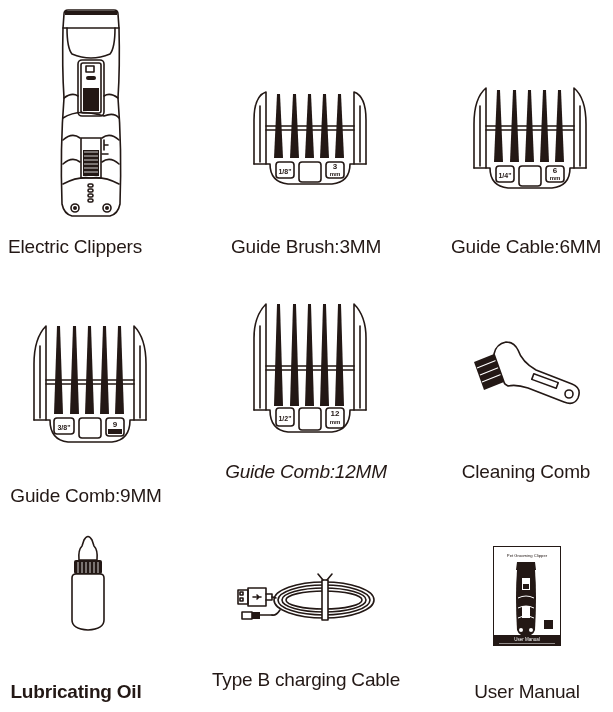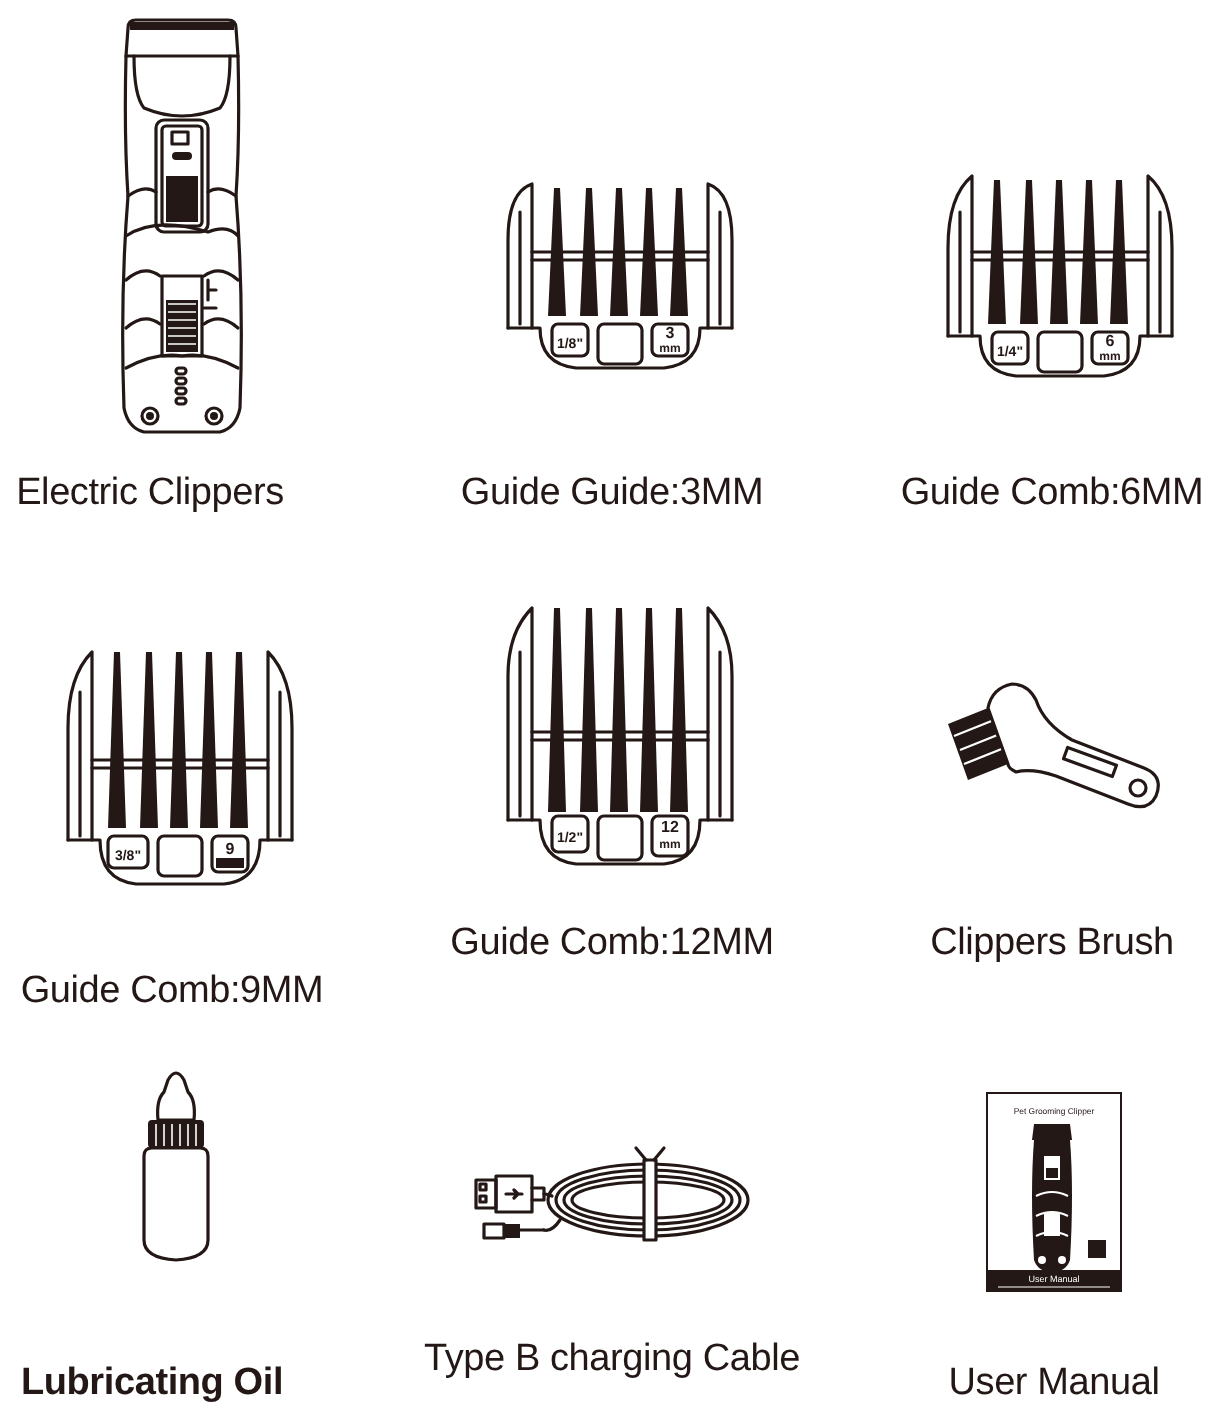--- a/index.html
+++ b/index.html
@@ -71,21 +71,21 @@
     <path class="blk" d="M71 6 L74 6 L77 70 L68 70 Z"></path>
     <path class="blk" d="M86 6 L89 6 L92 70 L83 70 Z"></path>
     <path class="stk" d="M2 76 L18 76 Q18 94 36 96 L80 96 Q98 94 98 76 L114 76"></path>
     <rect class="stk" x="24" y="74" width="18" height="16" rx="3"></rect>
     <rect class="stk" x="47" y="74" width="22" height="20" rx="3"></rect>
     <rect class="stk" x="74" y="74" width="18" height="16" rx="3"></rect>
     <text class="tiny" x="33" y="86" font-size="7" text-anchor="middle">1/8"</text>
     <text class="tiny" x="83" y="81" font-size="8" text-anchor="middle">3</text>
     <text class="tiny" x="83" y="88" font-size="6" text-anchor="middle">mm</text>
   </svg>
-  <div class="label" style="left:306px; top:236px;">Guide Guide:3MM</div>
+  <div class="label" style="left:306px; top:236px;">Guide Brush:3MM</div>
 </div>
 
 <div class="item">
   <svg style="left:472px; top:84px;" width="116" height="108" viewBox="0 0 116 108">
     <path class="stk" d="M2 84 L2 40 Q2 14 14 4 L14 84"></path>
     <path class="stk" d="M114 84 L114 40 Q114 14 102 4 L102 84"></path>
     <path class="stk" d="M8 22 L8 82"></path>
       <path class="stk" d="M108 22 L108 82"></path>
     <path class="stk" d="M14 42 L102 42 M14 46 L102 46"></path>
     <path class="blk" d="M25 6 L28 6 L31 78 L22 78 Z"></path>
@@ -94,21 +94,21 @@
     <path class="blk" d="M71 6 L74 6 L77 78 L68 78 Z"></path>
     <path class="blk" d="M86 6 L89 6 L92 78 L83 78 Z"></path>
     <path class="stk" d="M2 84 L18 84 Q18 102 36 104 L80 104 Q98 102 98 84 L114 84"></path>
     <rect class="stk" x="24" y="82" width="18" height="16" rx="3"></rect>
     <rect class="stk" x="47" y="82" width="22" height="20" rx="3"></rect>
     <rect class="stk" x="74" y="82" width="18" height="16" rx="3"></rect>
     <text class="tiny" x="33" y="94" font-size="7" text-anchor="middle">1/4"</text>
     <text class="tiny" x="83" y="89" font-size="8" text-anchor="middle">6</text>
     <text class="tiny" x="83" y="96" font-size="6" text-anchor="middle">mm</text>
   </svg>
-  <div class="label" style="left:526px; top:236px;">Guide Comb:6MM</div>
+  <div class="label" style="left:526px; top:236px;">Guide Cable:6MM</div>
 </div>
 
 <div class="item">
   <svg style="left:32px; top:324px;" width="116" height="122" viewBox="0 0 116 122">
     <path class="stk" d="M2 96 L2 40 Q2 14 14 2 L14 96"></path>
     <path class="stk" d="M114 96 L114 40 Q114 14 102 2 L102 96"></path>
     <path class="stk" d="M8 22 L8 94"></path>
       <path class="stk" d="M108 22 L108 94"></path>
     <path class="stk" d="M14 56 L102 56 M14 60 L102 60"></path>
     <path class="blk" d="M25 2 L28 2 L31 90 L22 90 Z"></path>
@@ -140,34 +140,34 @@
     <path class="blk" d="M71 2 L74 2 L77 104 L68 104 Z"></path>
     <path class="blk" d="M86 2 L89 2 L92 104 L83 104 Z"></path>
     <path class="stk" d="M2 108 L18 108 Q18 128 36 130 L80 130 Q98 128 98 108 L114 108"></path>
     <rect class="stk" x="24" y="106" width="18" height="18" rx="3"></rect>
     <rect class="stk" x="47" y="106" width="22" height="22" rx="3"></rect>
     <rect class="stk" x="74" y="106" width="18" height="20" rx="3"></rect>
     <text class="tiny" x="33" y="119" font-size="7" text-anchor="middle">1/2"</text>
     <text class="tiny" x="83" y="114" font-size="8" text-anchor="middle">12</text>
     <text class="tiny" x="83" y="122" font-size="6" text-anchor="middle">mm</text>
   </svg>
-  <div class="label" style="left:306px; top:461px;">Guide Comb:12MM</div>
+  <div class="label" style="left:306px; top:461px;font-style:italic;">Guide Comb:12MM</div>
 </div>
 
 <div class="item">
   <svg style="left:472px; top:340px;" width="112" height="68" viewBox="0 0 112 68">
 
     <path class="blk" d="M2 22 L22 14 L32 42 L12 50 Z"></path>
     <path d="M5 28 L25 20 M8 35 L28 27 M10 42 L30 34" stroke="#fff" stroke-width="1.2"></path>
 
     <path class="wht" d="M22 14 Q24 4 34 2 Q42 2 46 10 Q50 22 64 30 L100 44 Q110 48 106 58 Q102 66 92 62 L56 48 Q44 44 36 46 Q32 44 32 42 Z"></path>
     <rect class="stk" x="60" y="38" width="26" height="6" transform="rotate(20 73 41)"></rect>
     <circle class="stk" cx="97" cy="54" r="4"></circle>
   </svg>
-  <div class="label" style="left:526px; top:461px;">Clippers Brush</div>
+  <div class="label" style="left:526px; top:461px;">Cleaning Comb</div>
 </div>
 
 <div class="item">
   <svg style="left:70px; top:534px;" width="36" height="98" viewBox="0 0 36 98">
     <path class="stk" d="M14 6 Q18 -1 22 6 L24 12 Q28 16 27 26 L9 26 Q8 16 12 12 Z"></path>
     <rect class="blk" x="4" y="26" width="28" height="14" rx="2"></rect>
     <path d="M8 28 L8 39 M12 28 L12 39 M16 28 L16 39 M20 28 L20 39 M24 28 L24 39 M28 28 L28 39" stroke="#fff" stroke-width="0.8"></path>
     <path class="stk" d="M2 44 Q2 40 6 40 L30 40 Q34 40 34 44 L34 86 Q34 95 18 96 Q2 95 2 86 Z"></path>
   </svg>
   <div class="label" style="left:76px; top:681px;font-weight:bold;">Lubricating Oil</div>

